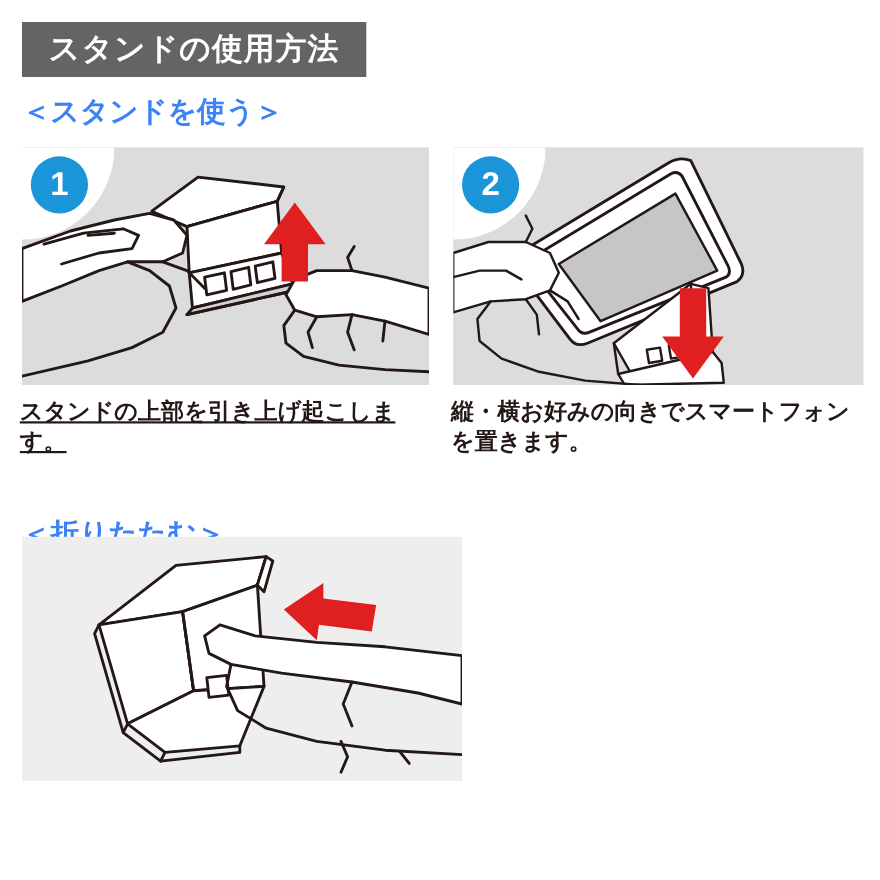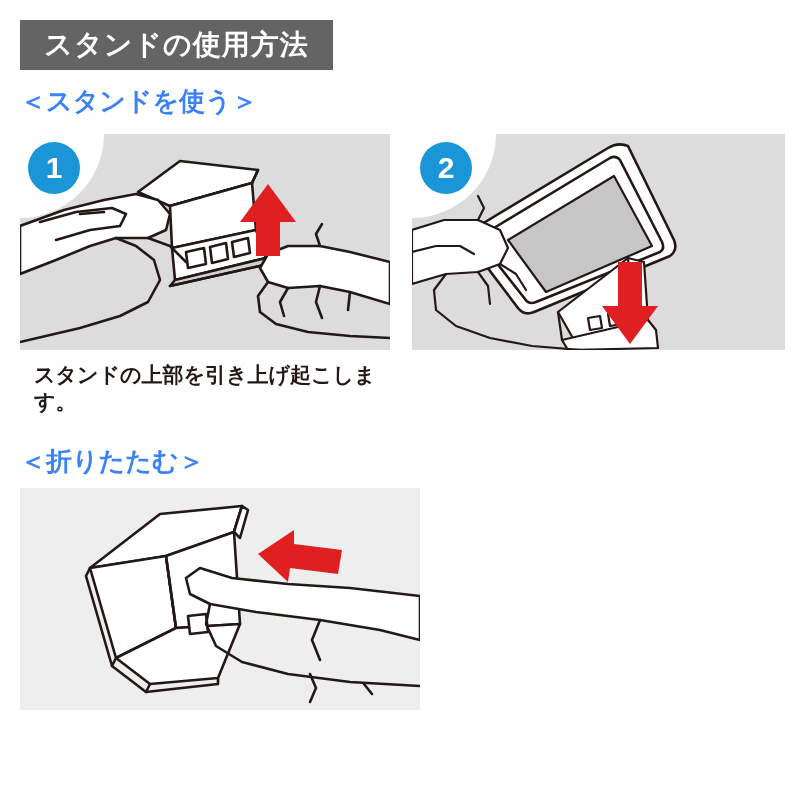--- a/index.html
+++ b/index.html
@@ -46,21 +46,21 @@
   .section-heading {
     position: absolute;
     color: #3b82f6;
     font-size: 26px;
     font-weight: bold;
     letter-spacing: 0px;
     white-space: nowrap;
     line-height: 1;
   }
   #heading-use  { left: 20px; top: 88px; }
-  #heading-fold { left: 20px; top: 448px; }
+  #heading-fold { left: 20px; top: 472px; text-decoration: underline; }
 
   
   .panel {
     position: absolute;
     overflow: hidden;
   }
   #panel-1 {
     left: 20px; top: 134px;
     width: 370px; height: 216px;
     background: #dcdcdc;
@@ -111,21 +111,21 @@
 
   
   .caption {
     position: absolute;
     color: #231815;
     font-size: 21px;
     font-weight: bold;
     line-height: 1.28;
     letter-spacing: 0px;
   }
-  #caption-1 { left: 34px;  top: 362px; width: 380px; }
+  #caption-1 { left: 18px;  top: 362px; width: 380px; text-decoration: underline; }
   #caption-2 { left: 410px; top: 362px; width: 380px; }
   #caption-3 { left: 22px;  top: 722px; width: 420px; }
 </style>
 </head>
 <body>
 
 <div class="page">
 
   <div class="title-bar">
     <span class="title-bar-text">スタンドの使用方法</span>
@@ -212,20 +212,21 @@
         <polygon points="206,128 230,128 230,172 246,172 218,210 190,172 206,172"></polygon>
       </g>
     </svg>
   </div>
   <div class="badge-wrap" id="badge-2-wrap">
     <div class="badge-cutout"></div>
     <div class="badge">2</div>
   </div>
 
   <div class="caption" id="caption-1">スタンドの上部を引き上げ起こします。</div>
+  <div class="caption" id="caption-2">縦・横お好みの向きでスマートフォンを置きます。</div>
 
   <div class="section-heading" id="heading-fold">＜折りたたむ＞</div>
 
   <div class="panel" id="panel-3">
     <svg viewBox="0 0 400 222" xmlns="http://www.w3.org/2000/svg">
       <g fill="none" stroke="#231815" stroke-width="2.6" stroke-linejoin="round" stroke-linecap="round">
 
         <path d="M70 80 L140 26 L222 18 L214 44 L146 68 Z" fill="#ffffff"></path>
         <path d="M222 18 L214 44"></path>
 

